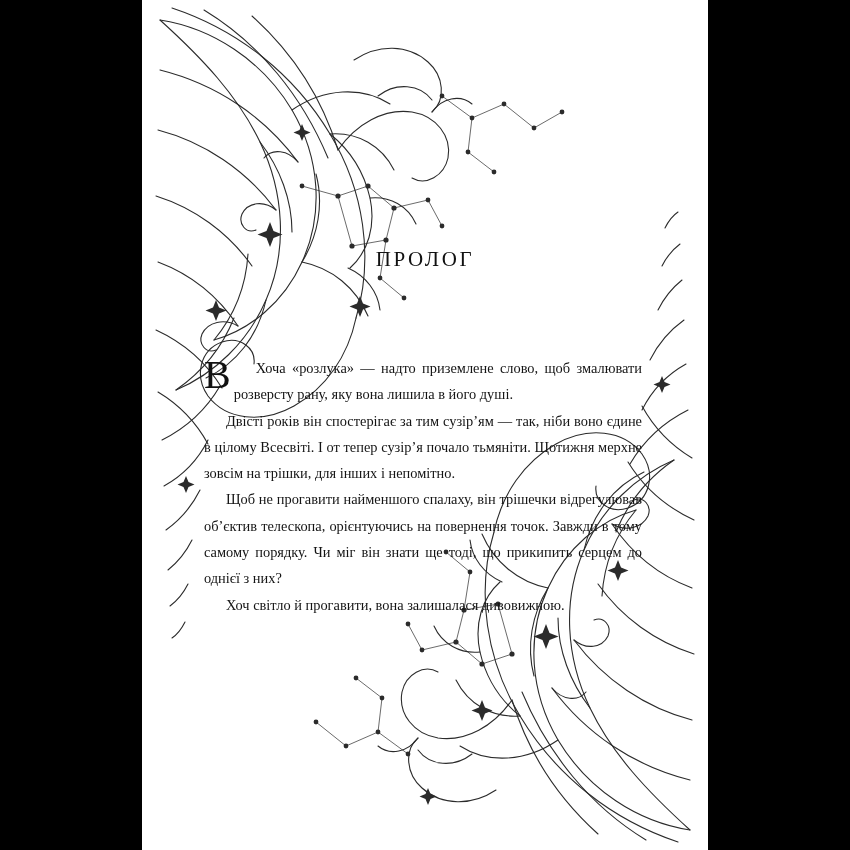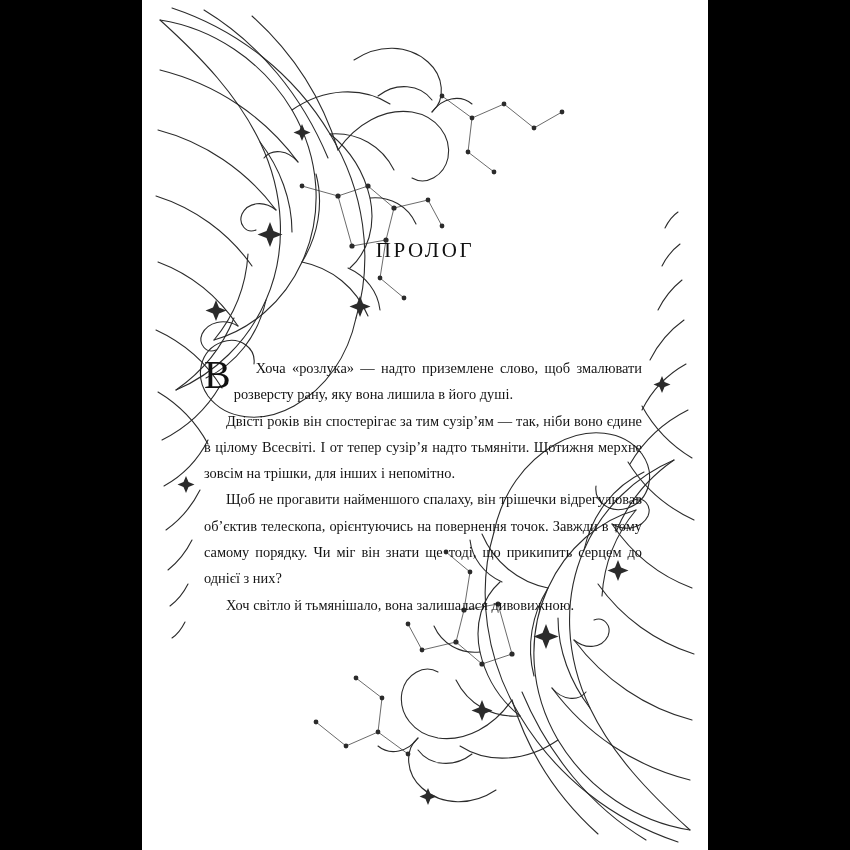--- a/index.html
+++ b/index.html
@@ -32,21 +32,21 @@
   }
   .content {
     position: absolute;
     left: 0;
     top: 0;
     width: 566px;
     height: 850px;
   }
   .chapter-title {
     position: absolute;
-    top: 238px;
+    top: 247px;
     left: 0;
     width: 566px;
     text-align: center;
     font-family: "Liberation Serif", serif;
     font-size: 21px;
     letter-spacing: 2.6px;
     color: #111111;
   }
   .body-text {
     position: absolute;
@@ -221,18 +221,18 @@
       <path d="M286,788 l2.5,6 6,2.5 -6,2.5 -2.5,6 -2.5,-6 -6,-2.5 6,-2.5 z"></path>
     </g>
   </svg>
 
   <div class="content">
     <div class="chapter-title">ПРОЛОГ</div>
 
     <div class="body-text">
       <p class="first"><span class="dropcap">В</span></p>
       <p>Хоча «розлука» — надто приземлене слово, щоб змалювати розверсту рану, яку вона лишила в його душі.</p>
-      <p>Двісті років він спостерігає за тим сузір’ям — так, ніби воно єдине в цілому Всесвіті. І от тепер сузір’я надто тьмяніти. Щотижня мерхне зовсім на трішки, для інших і непомітно.</p>
+      <p>Двісті років він спостерігає за тим сузір’ям — так, ніби воно єдине в цілому Всесвіті. І от тепер сузір’я почало тьмяніти. Щотижня мерхне зовсім на трішки, для інших і непомітно.</p>
       <p>Щоб не прогавити найменшого спалаху, він трішечки відрегулював об’єктив телескопа, орієнтуючись на повернення точок. Завжди в тому самому порядку. Чи міг він знати ще тоді, що прикипить серцем до однієї з них?</p>
-      <p>Хоч світло й тьмянішало, вона залишалася дивовижною.</p>
+      <p>Хоч світло й прогавити, вона залишалася дивовижною.</p>
     </div>
   </div>
 </div>
 
 </body></html>

